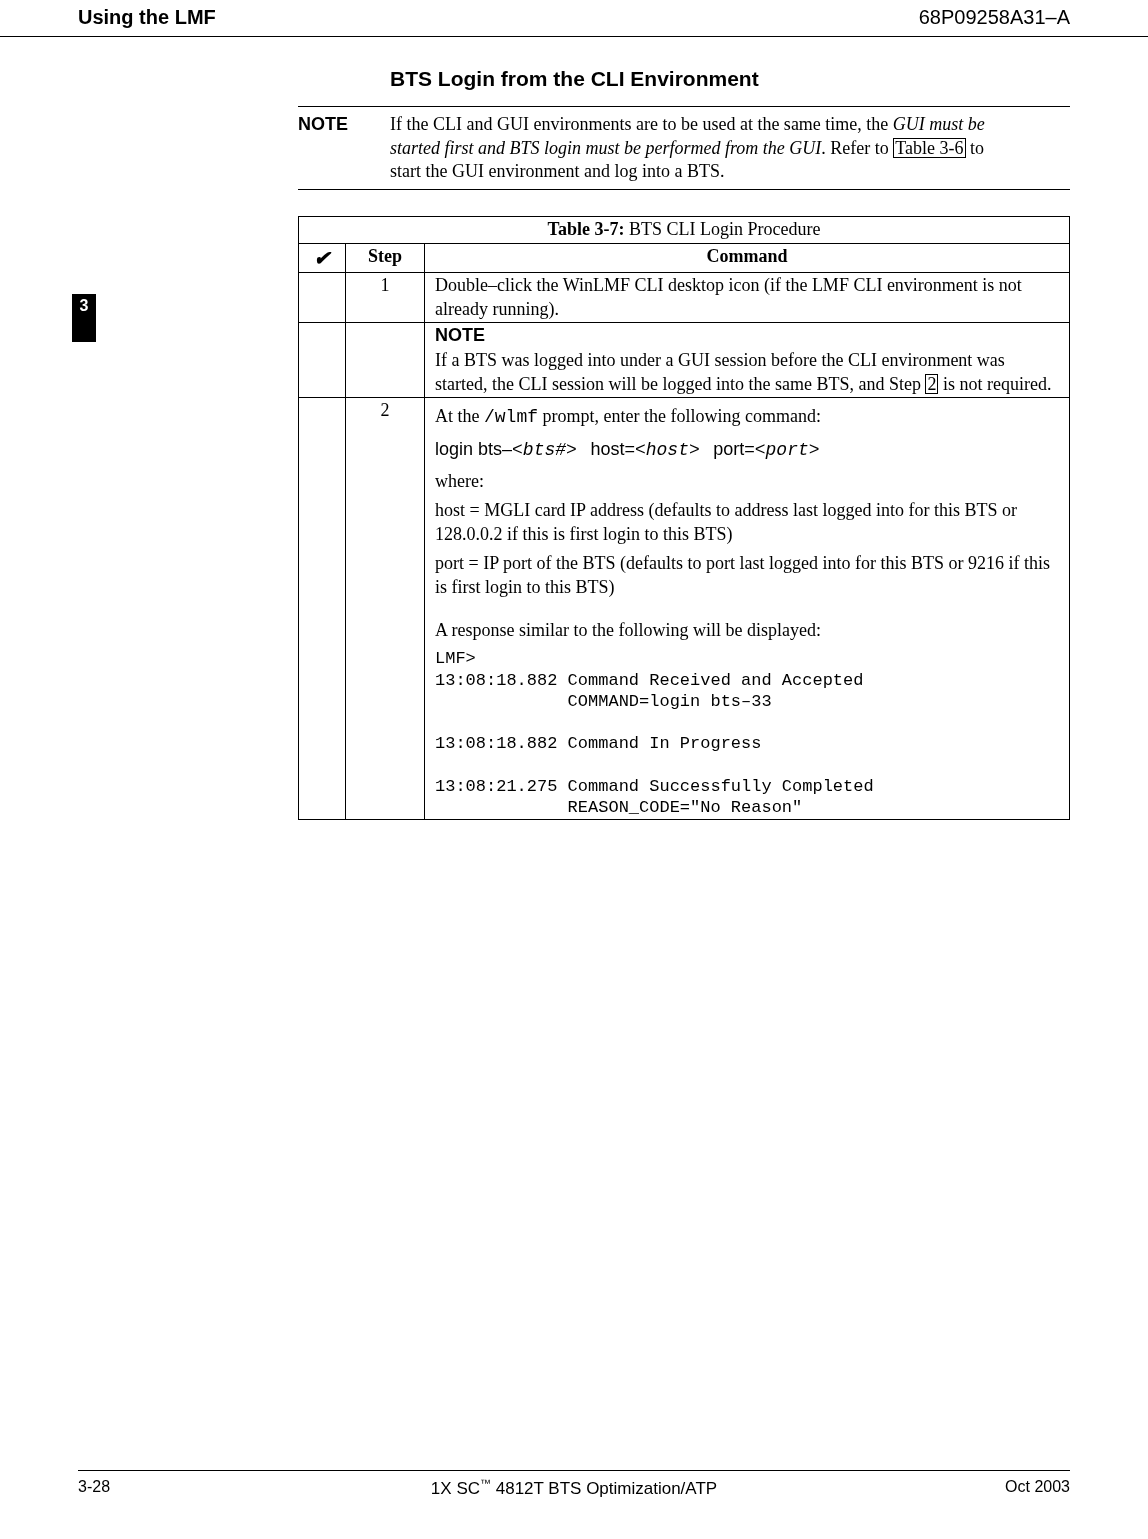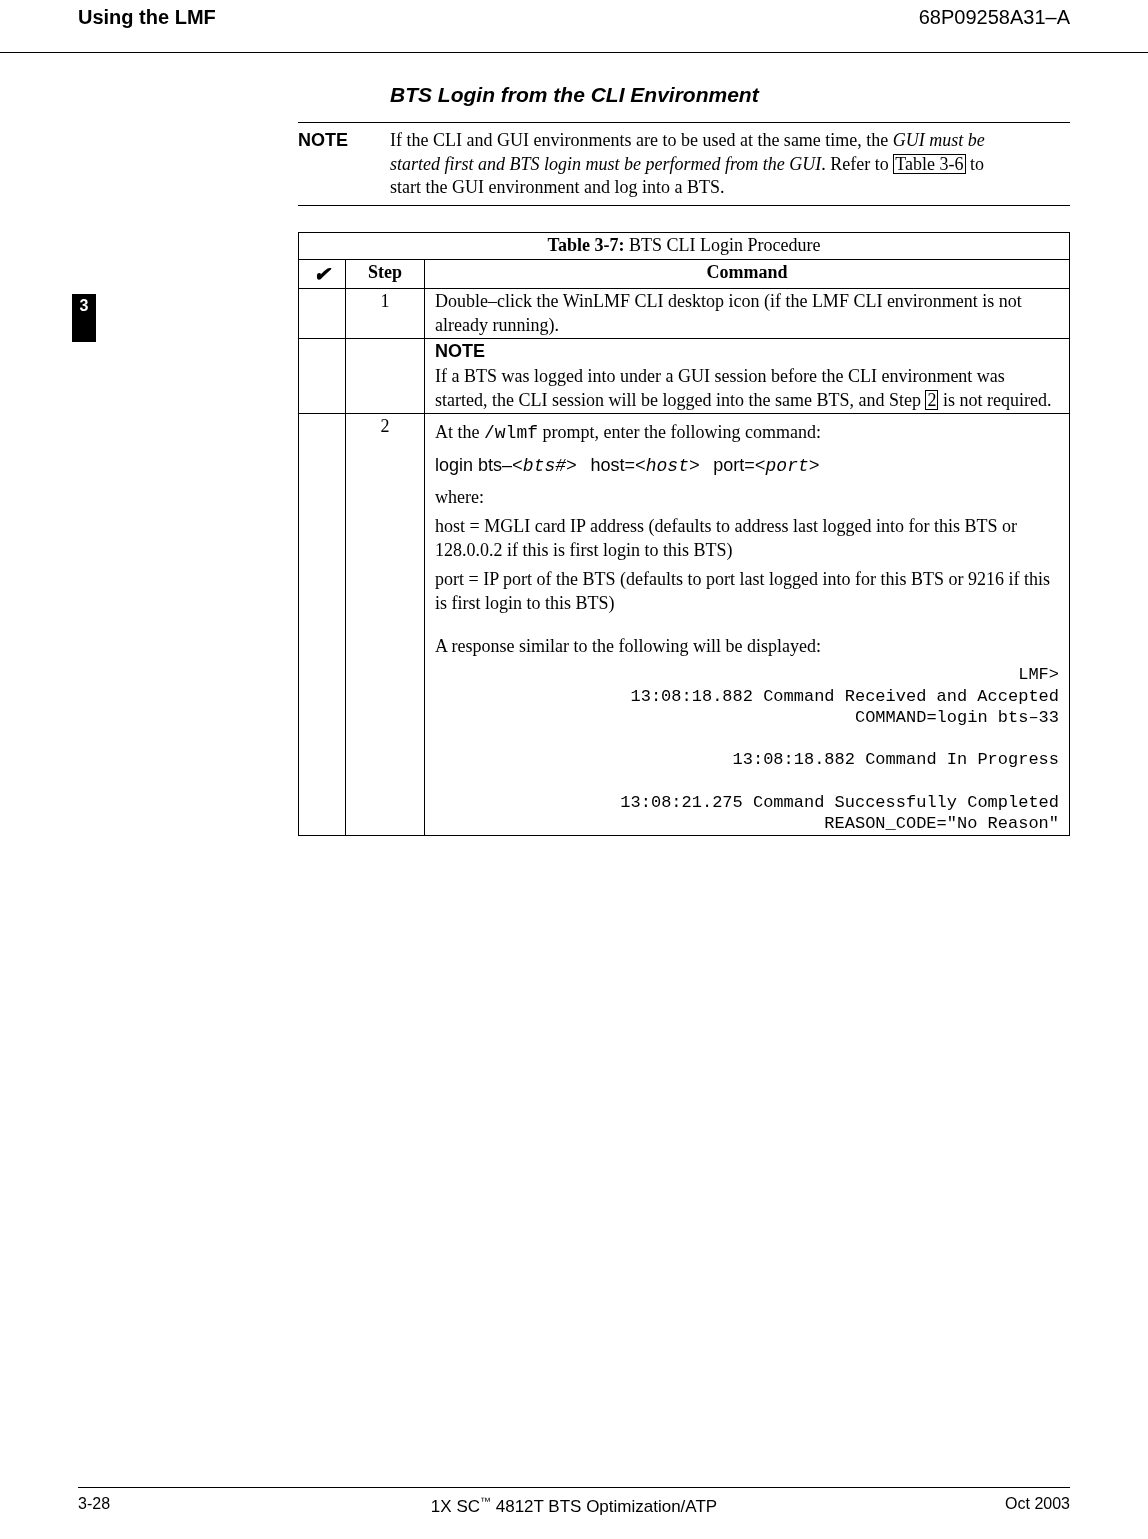--- a/index.html
+++ b/index.html
@@ -14,21 +14,21 @@
   .page {
     width: 1148px;
     height: 1539px;
     position: relative;
     box-sizing: border-box;
   }
   .header {
     display: flex;
     justify-content: space-between;
     align-items: flex-start;
-    padding: 4px 78px 22px 78px;
+    padding: 4px 78px 6px 78px;
     border-bottom: 1.5px solid #000;
     box-sizing: border-box;
   }
   .header-left {
     font-family: Arial, Helvetica, sans-serif;
     font-weight: bold;
     font-size: 20px;
   }
   .header-right {
     font-family: Arial, Helvetica, sans-serif;
@@ -36,21 +36,20 @@
   }
   .content {
     padding-top: 28px;
   }
   .section-heading {
     font-family: Arial, Helvetica, sans-serif;
     font-weight: bold;
     font-size: 21px;
     margin-left: 390px;
     margin-bottom: 14px;
-    font-style: italic;
   }
   .intro-para {
     margin-left: 390px;
     margin-right: 78px;
     margin-bottom: 14px;
   }
   .note-table {
     margin-left: 298px;
     margin-right: 78px;
     border-top: 1.5px solid #000;
@@ -137,35 +136,34 @@
   .mono-it { font-family: "Courier New", Courier, monospace; font-style: italic; margin-top: 12px; }
   .sans-bold { font-family: Arial, Helvetica, sans-serif; font-weight: normal; }
   .cmd-line { margin: 8px 0; }
   .para-gap { margin: 6px 0; }
   .response-block {
     font-family: "Courier New", Courier, monospace;
     white-space: pre;
     font-size: 17px;
     line-height: 1.25;
     margin-top: 6px;
-    text-align: right;
   }
   .link-box { display:inline-block; border:1px solid #000; padding:0 1px; line-height:1; }
 
   
   .footer {
     position: absolute;
-    bottom: 24px;
+    bottom: 41px;
     left: 78px;
     right: 78px;
     border-top: 1.5px solid #000;
     padding-top: 6px;
     display: flex;
     justify-content: space-between;
-    align-items: flex-start;
+    align-items: center;
     font-family: Arial, Helvetica, sans-serif;
     font-size: 16px;
   }
   .footer-center {
     position: absolute;
     left: 0; right: 0;
     text-align: center;
     font-family: Arial, Helvetica, sans-serif;
     font-size: 17px;
     pointer-events: none;

